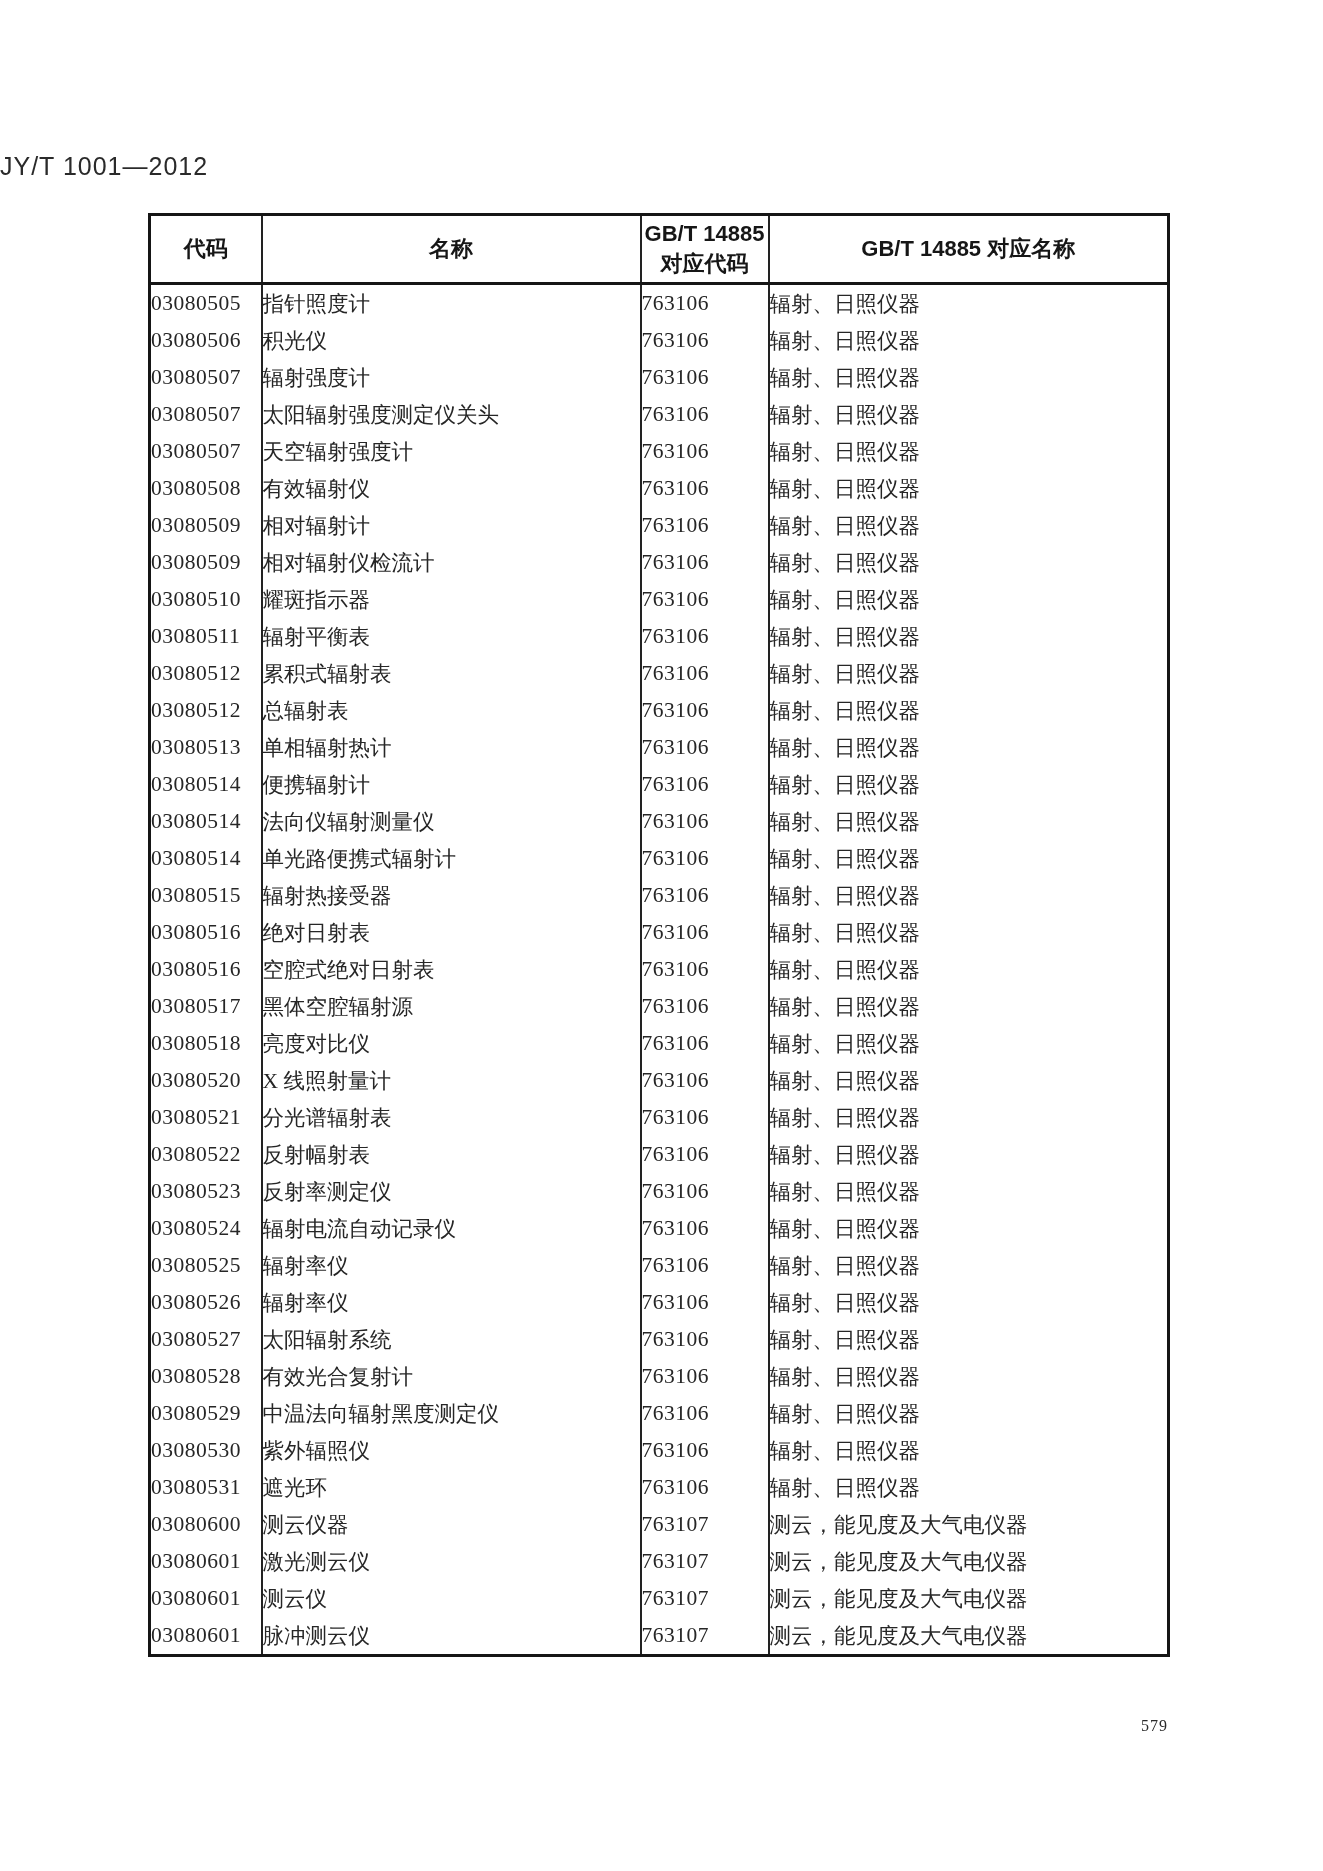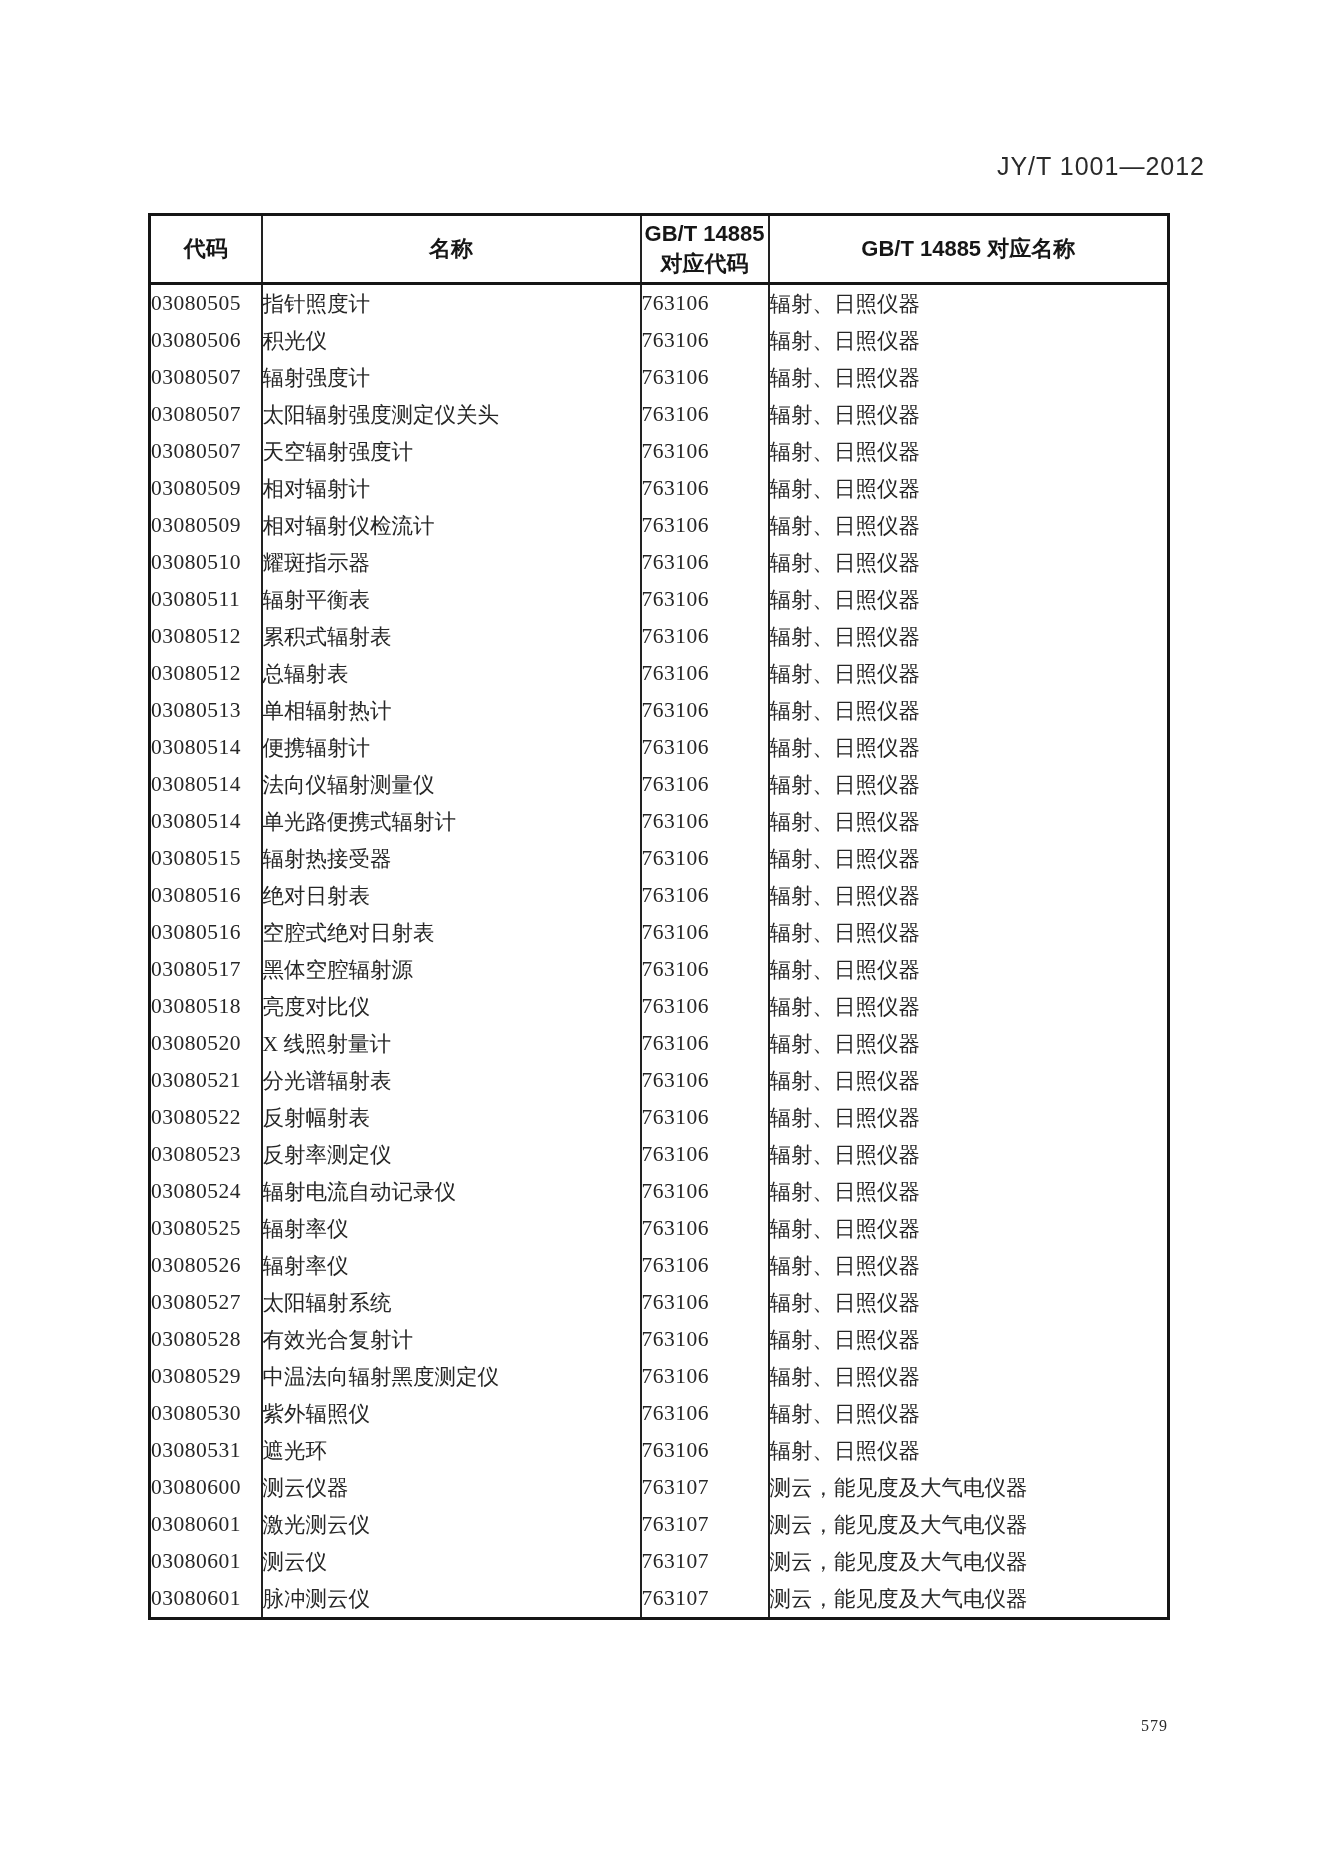--- a/index.html
+++ b/index.html
@@ -14,21 +14,21 @@
     background: #ffffff;
     font-family: "Liberation Serif", "DejaVu Serif", serif;
     color: #1f1f1f;
     overflow: hidden;
   }
   .doc-number {
     position: absolute;
     top: 152px;
     left: 0;
     width: 1205px;
-    text-align: right;
+    text-align: left;
     font-family: "Liberation Sans", "DejaVu Sans", sans-serif;
     font-size: 25px;
     letter-spacing: 1px;
     color: #2a2a2a;
   }
   table.std-table {
     position: absolute;
     left: 148px;
     top: 213px;
     width: 1019px;
@@ -128,20 +128,26 @@
           <td class="c2">763106</td>
           <td class="c3">辐射、日照仪器</td>
         </tr>
         <tr>
           <td class="c0">03080507</td>
           <td class="c1">天空辐射强度计</td>
           <td class="c2">763106</td>
           <td class="c3">辐射、日照仪器</td>
         </tr>
         <tr>
+          <td class="c0">03080508</td>
+          <td class="c1">有效辐射仪</td>
+          <td class="c2">763106</td>
+          <td class="c3">辐射、日照仪器</td>
+        </tr>
+        <tr>
           <td class="c0">03080509</td>
           <td class="c1">相对辐射计</td>
           <td class="c2">763106</td>
           <td class="c3">辐射、日照仪器</td>
         </tr>
         <tr>
           <td class="c0">03080509</td>
           <td class="c1">相对辐射仪检流计</td>
           <td class="c2">763106</td>
           <td class="c3">辐射、日照仪器</td>

